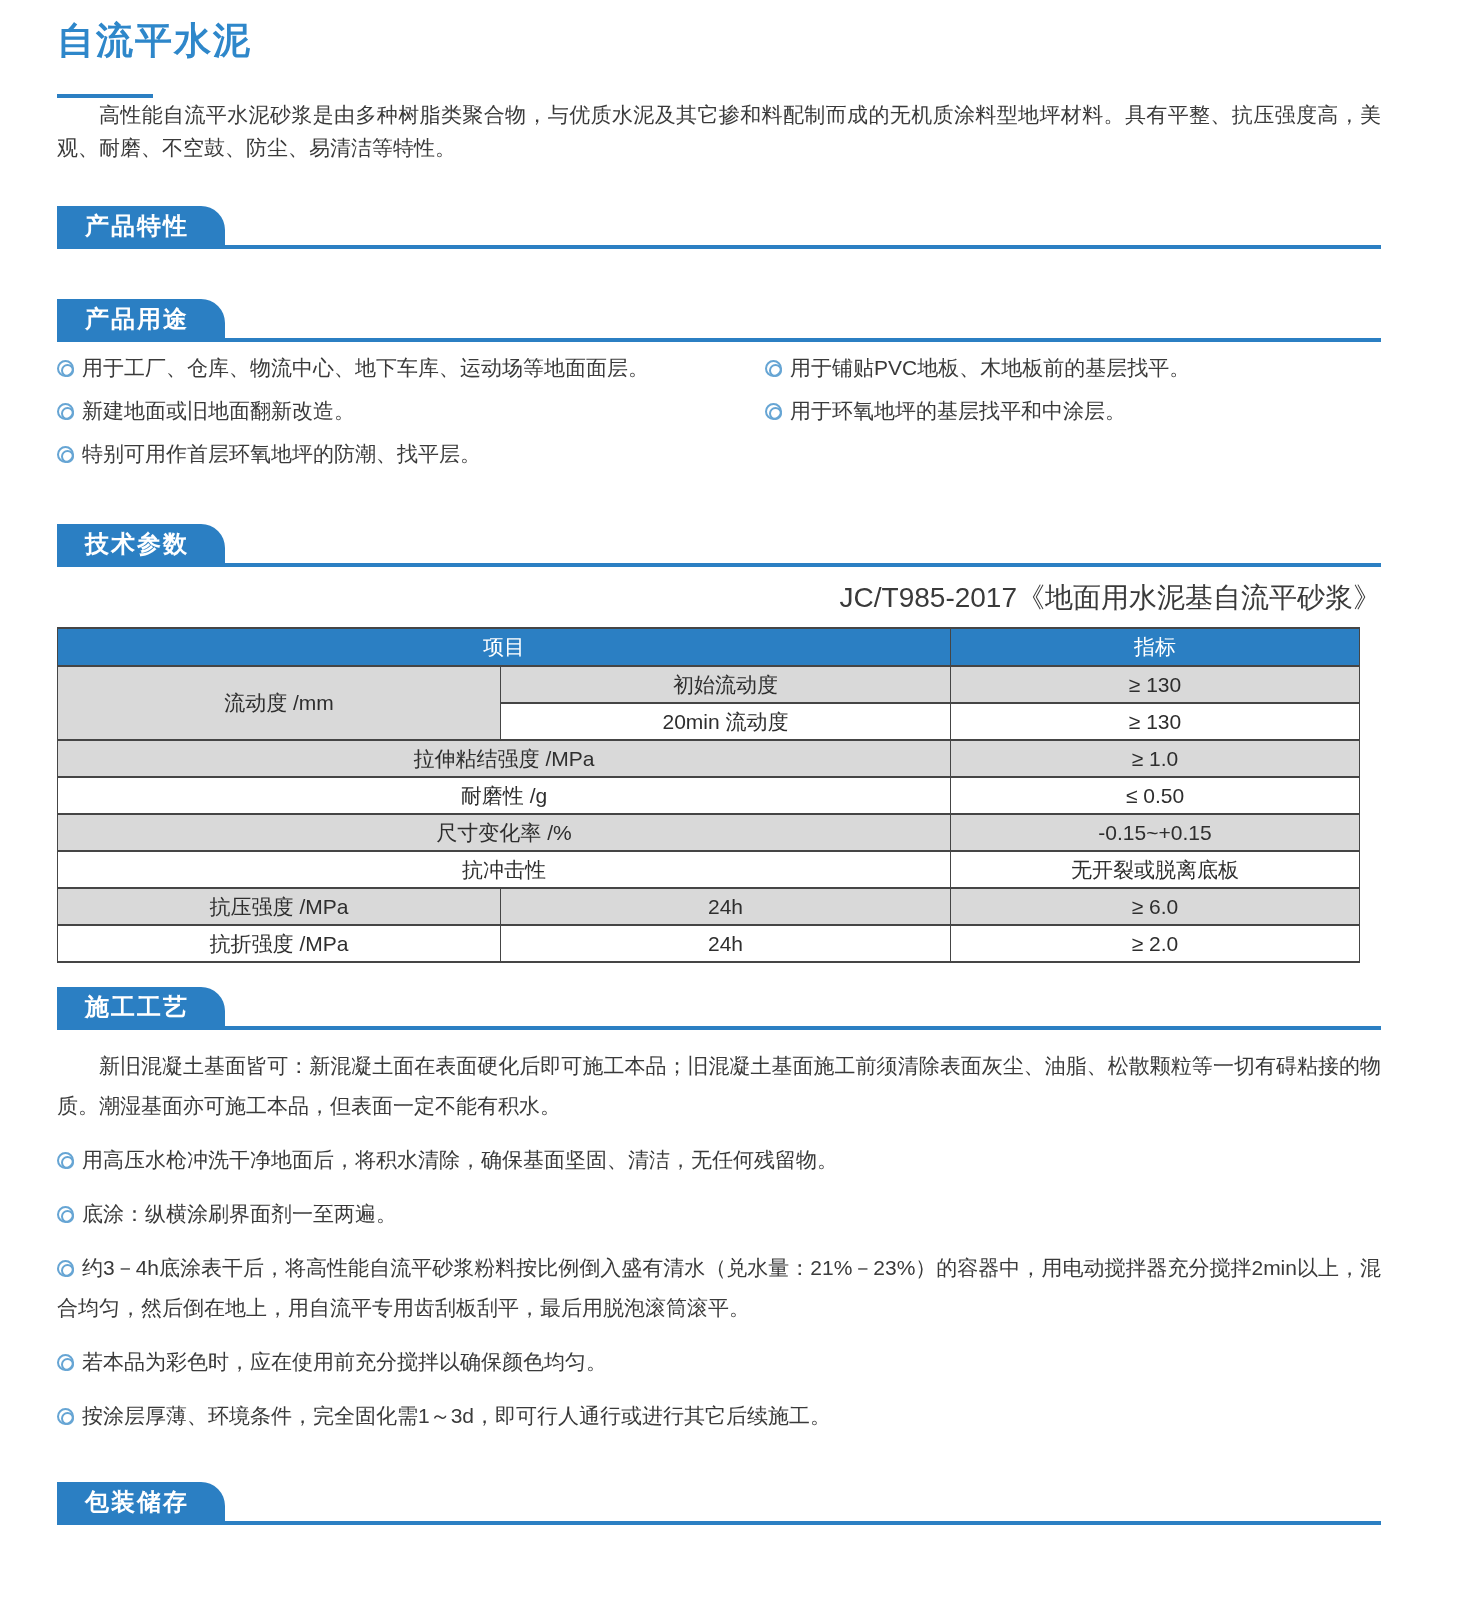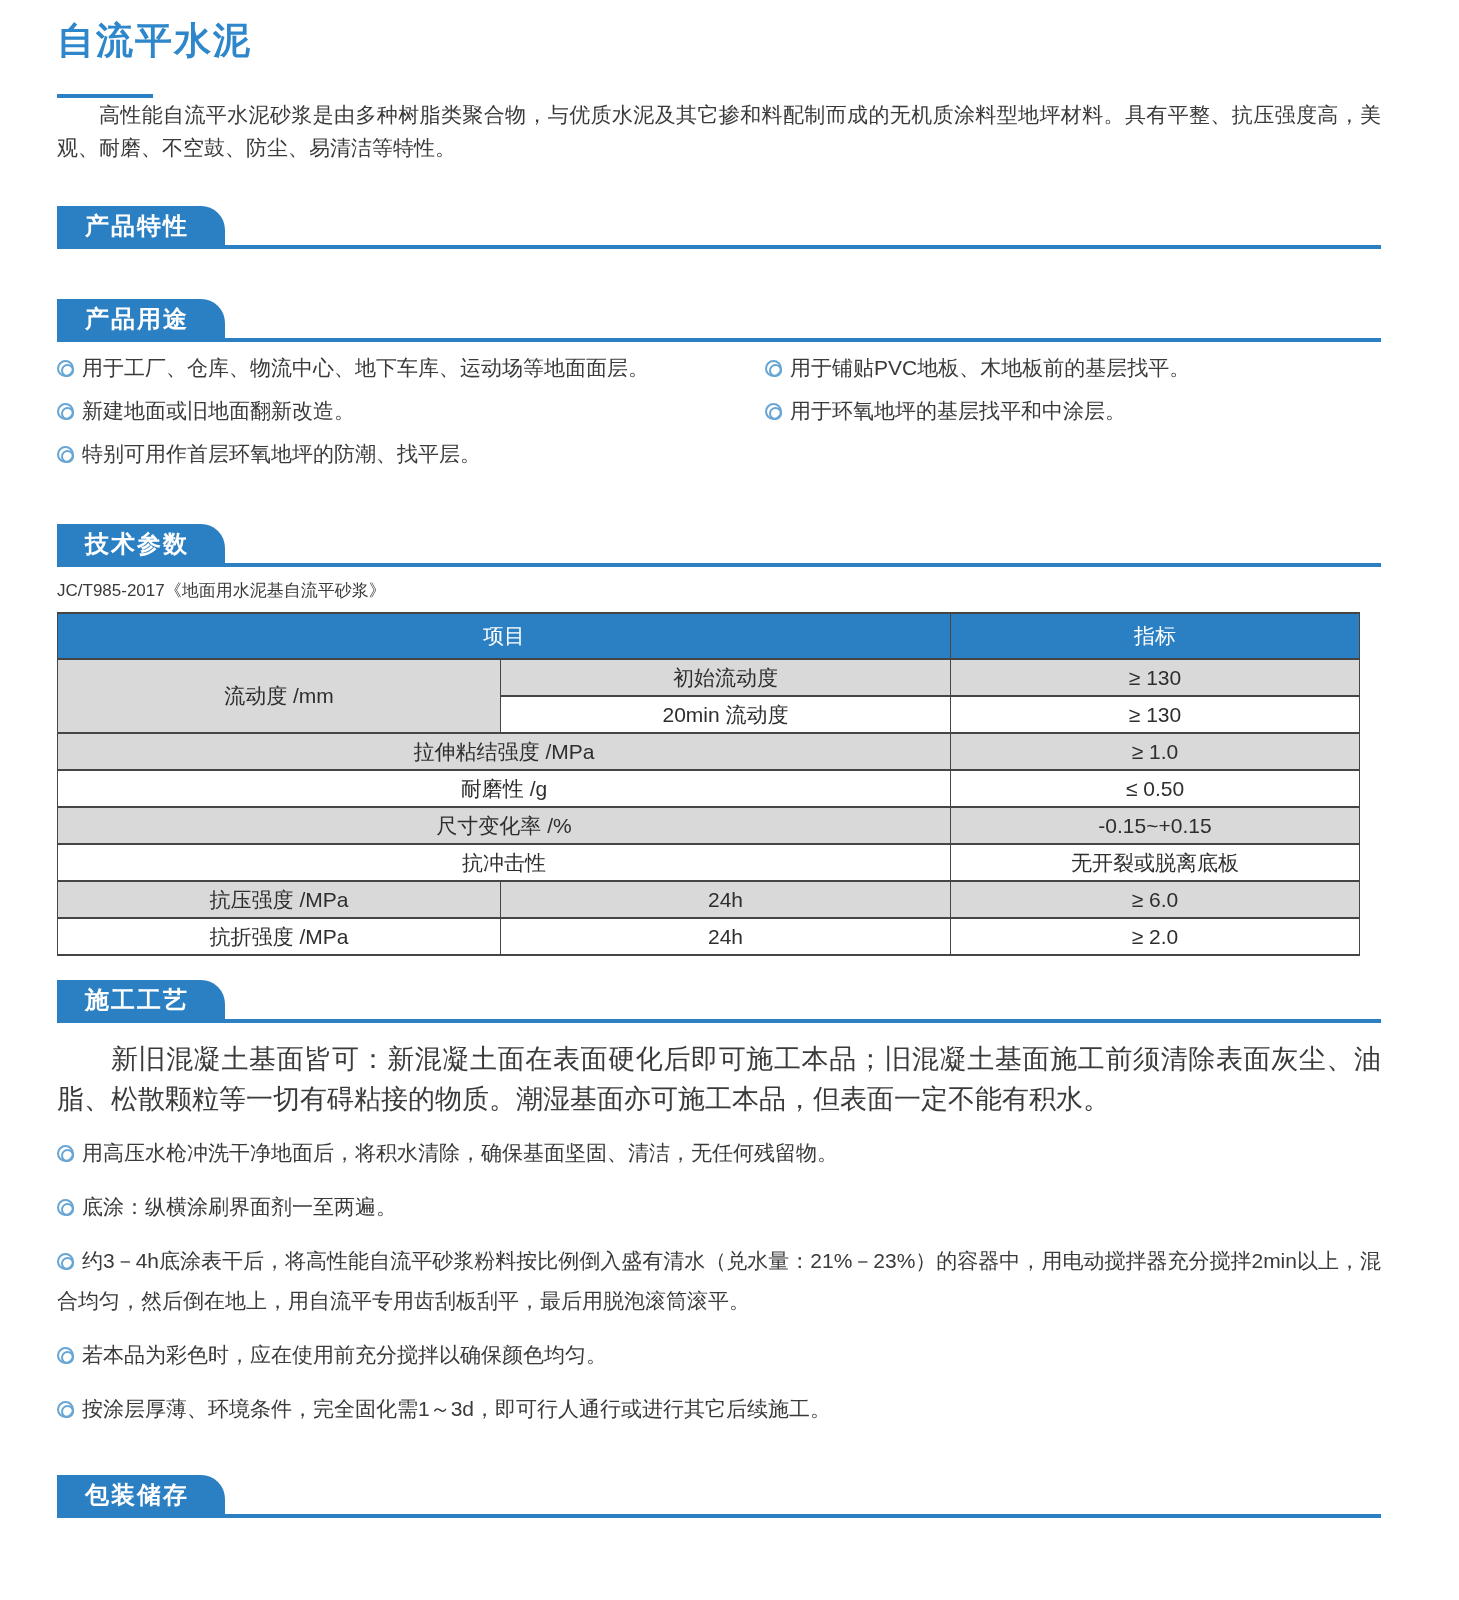--- a/index.html
+++ b/index.html
@@ -100,22 +100,22 @@
   .uses-grid {
     margin-top: 13px;
     display: grid;
     grid-template-columns: 708px 1fr;
     column-gap: 0;
   }
   .uses-col .bullet-line { margin-bottom: 17px; }
   
   .tech-caption {
     margin-top: 12px;
-    text-align: left;
-    font-size: 17px;
+    text-align: right;
+    font-size: 28px;
     color: var(--text);
   }
   table.spec {
     margin-top: 10px;
     width: 1302px;
     border-collapse: collapse;
     table-layout: fixed;
     font-size: 21px;
     color: #2E2E2E;
   }
@@ -125,29 +125,29 @@
     border-bottom-width: 2px;
     text-align: center;
     vertical-align: middle;
     height: 37px;
     padding: 0 6px;
     font-weight: 400;
   }
   table.spec th.hdr {
     background: var(--accent);
     color: #ffffff;
-    height: 46px;
+    height: 38px;
     font-weight: 400;
   }
   table.spec tr.gray td { background: var(--row-gray); }
   table.spec td.span-cell { background: var(--row-gray); }
   
   .process-intro {
     margin-top: 16px;
-    font-size: 27px;
+    font-size: 21px;
     line-height: 40px;
     text-indent: 2em;
     text-align: justify;
   }
   .process-items .bullet-line {
     margin-top: 14px;
     line-height: 40px;
     text-align: justify;
   }
   

